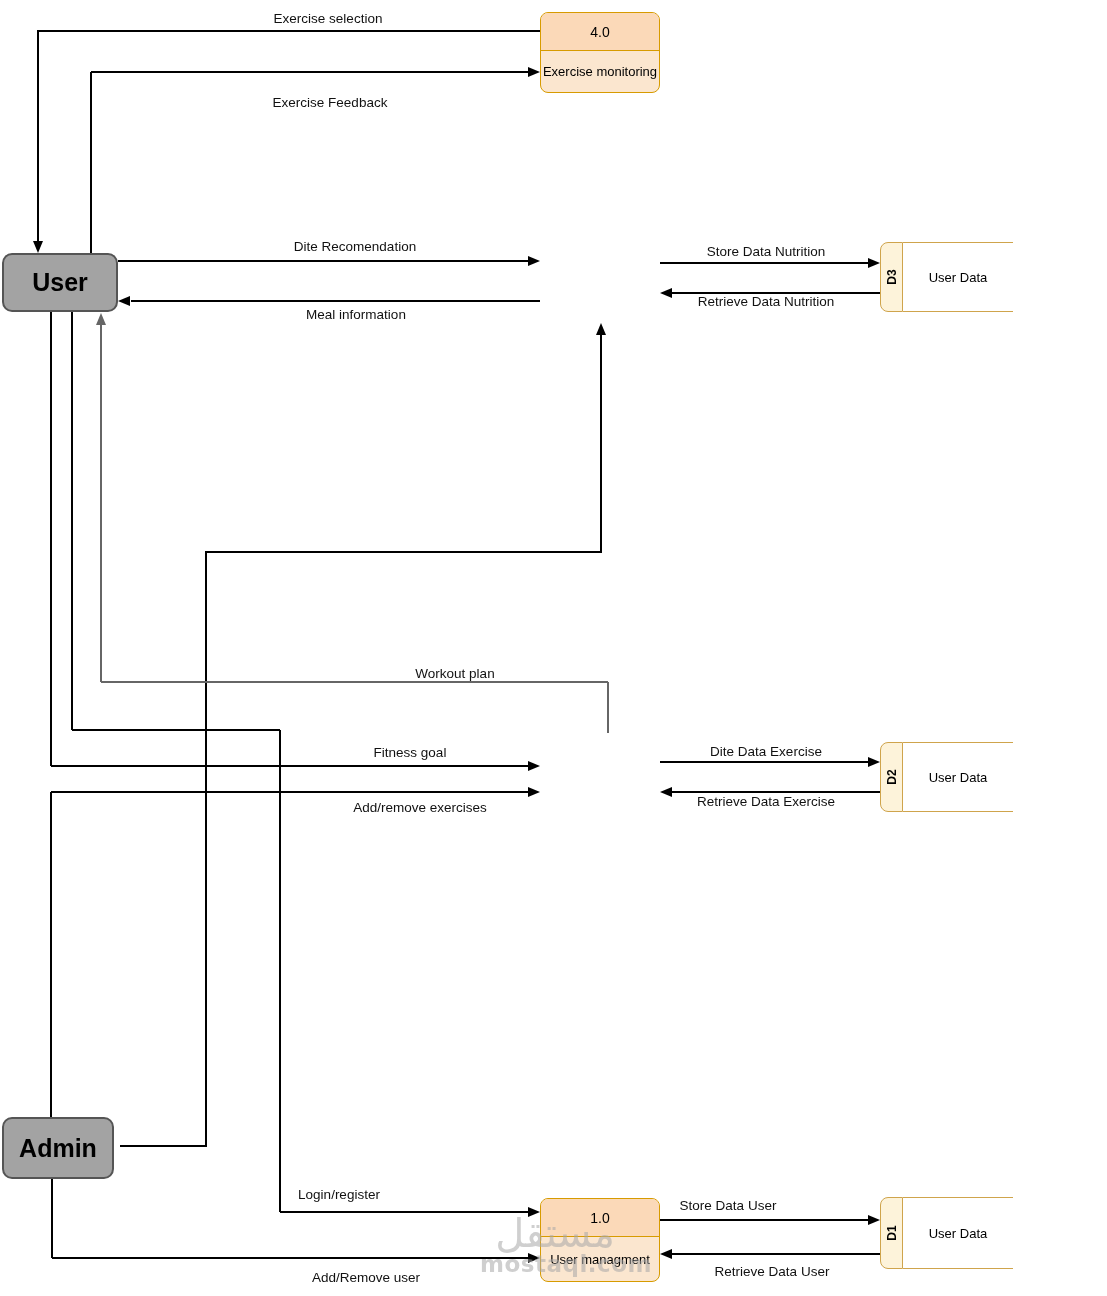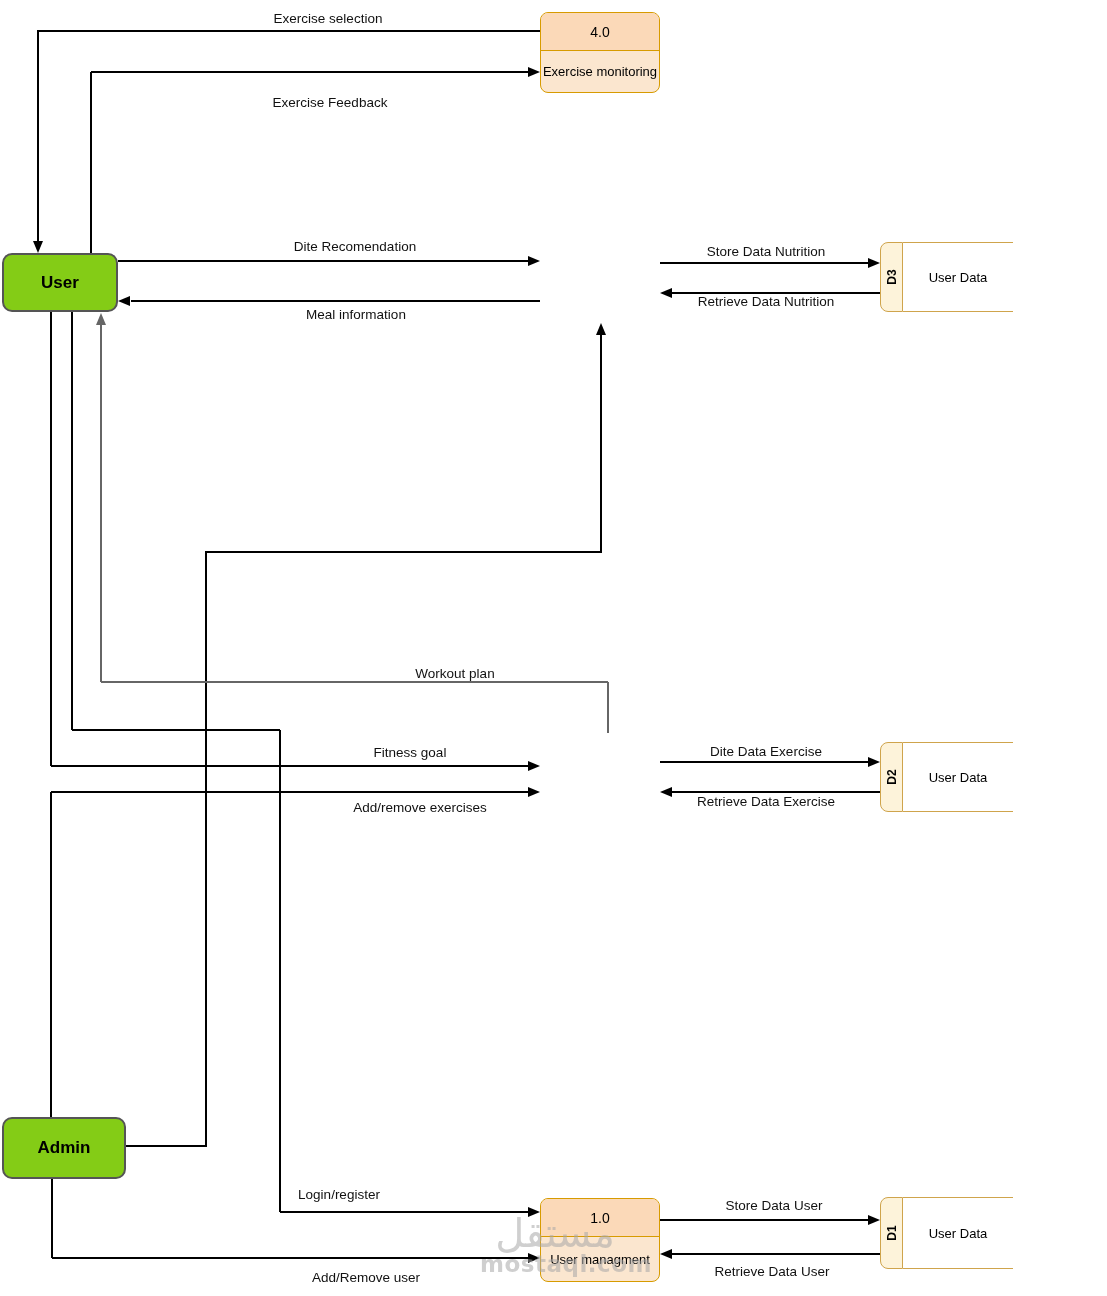--- a/index.html
+++ b/index.html
@@ -22,23 +22,23 @@
   .ar.down  { border-left:5px solid transparent; border-right:5px solid transparent; border-top:12px solid #000; }
   .gray .ar.up { border-bottom-color:#666; }
   
   .lbl {
     position:absolute; width:180px; text-align:center;
     font-size:13.5px; color:#111; white-space:nowrap; line-height:18px;
   }
   
   .entity {
     position:absolute; box-sizing:border-box;
-    background:#84cc16; border:2px solid #555555; border-radius:10px;
-    display:flex; align-items:center; justify-content:center;
-    font-size:17px; font-weight:bold; color:#000;
+    background:#a3a3a3; border:2px solid #555555; border-radius:10px;
+    display:flex; align-items:center; justify-content:center;
+    font-size:25px; font-weight:bold; color:#000;
   }
   
   .process {
     position:absolute; box-sizing:border-box; width:120px;
     border:1.5px solid #d79b00; border-radius:8px;
     display:flex; flex-direction:column; overflow:hidden;
     background:#fbe6cf;
   }
   .p-num {
     box-sizing:border-box; height:38px; flex:0 0 38px;
@@ -171,34 +171,34 @@
   <div>
     <div class="vl" style="left:51px;top:1179px;height:79px"></div>
     <div class="hl" style="left:52px;top:1257px;width:476px"></div>
     <div class="ar right" style="left:528px;top:1253px"></div>
     <div class="lbl" style="left:276px;top:1269px">Add/Remove user</div>
   </div>
 
   <div>
     <div class="hl" style="left:660px;top:1219px;width:208px"></div>
     <div class="ar right" style="left:868px;top:1215px"></div>
-    <div class="lbl" style="left:684px;top:1197px">Store Data User</div>
+    <div class="lbl" style="left:638px;top:1197px">Store Data User</div>
   </div>
 
   <div>
     <div class="hl" style="left:672px;top:1253px;width:208px"></div>
     <div class="ar left" style="left:660px;top:1249px"></div>
     <div class="lbl" style="left:682px;top:1263px">Retrieve Data User</div>
   </div>
 
   <div class="entity" style="left:2px;top:253px;width:116px;height:59px">
     <span>User</span>
   </div>
 
-  <div class="entity" style="left:2px;top:1117px;width:124px;height:62px">
+  <div class="entity" style="left:2px;top:1117px;width:112px;height:62px">
     <span>Admin</span>
   </div>
 
   <div class="process" style="left:540px;top:12px;height:81px">
     <div class="p-num">4.0</div>
     <div class="p-name">Exercise monitoring</div>
   </div>
 
 
 

